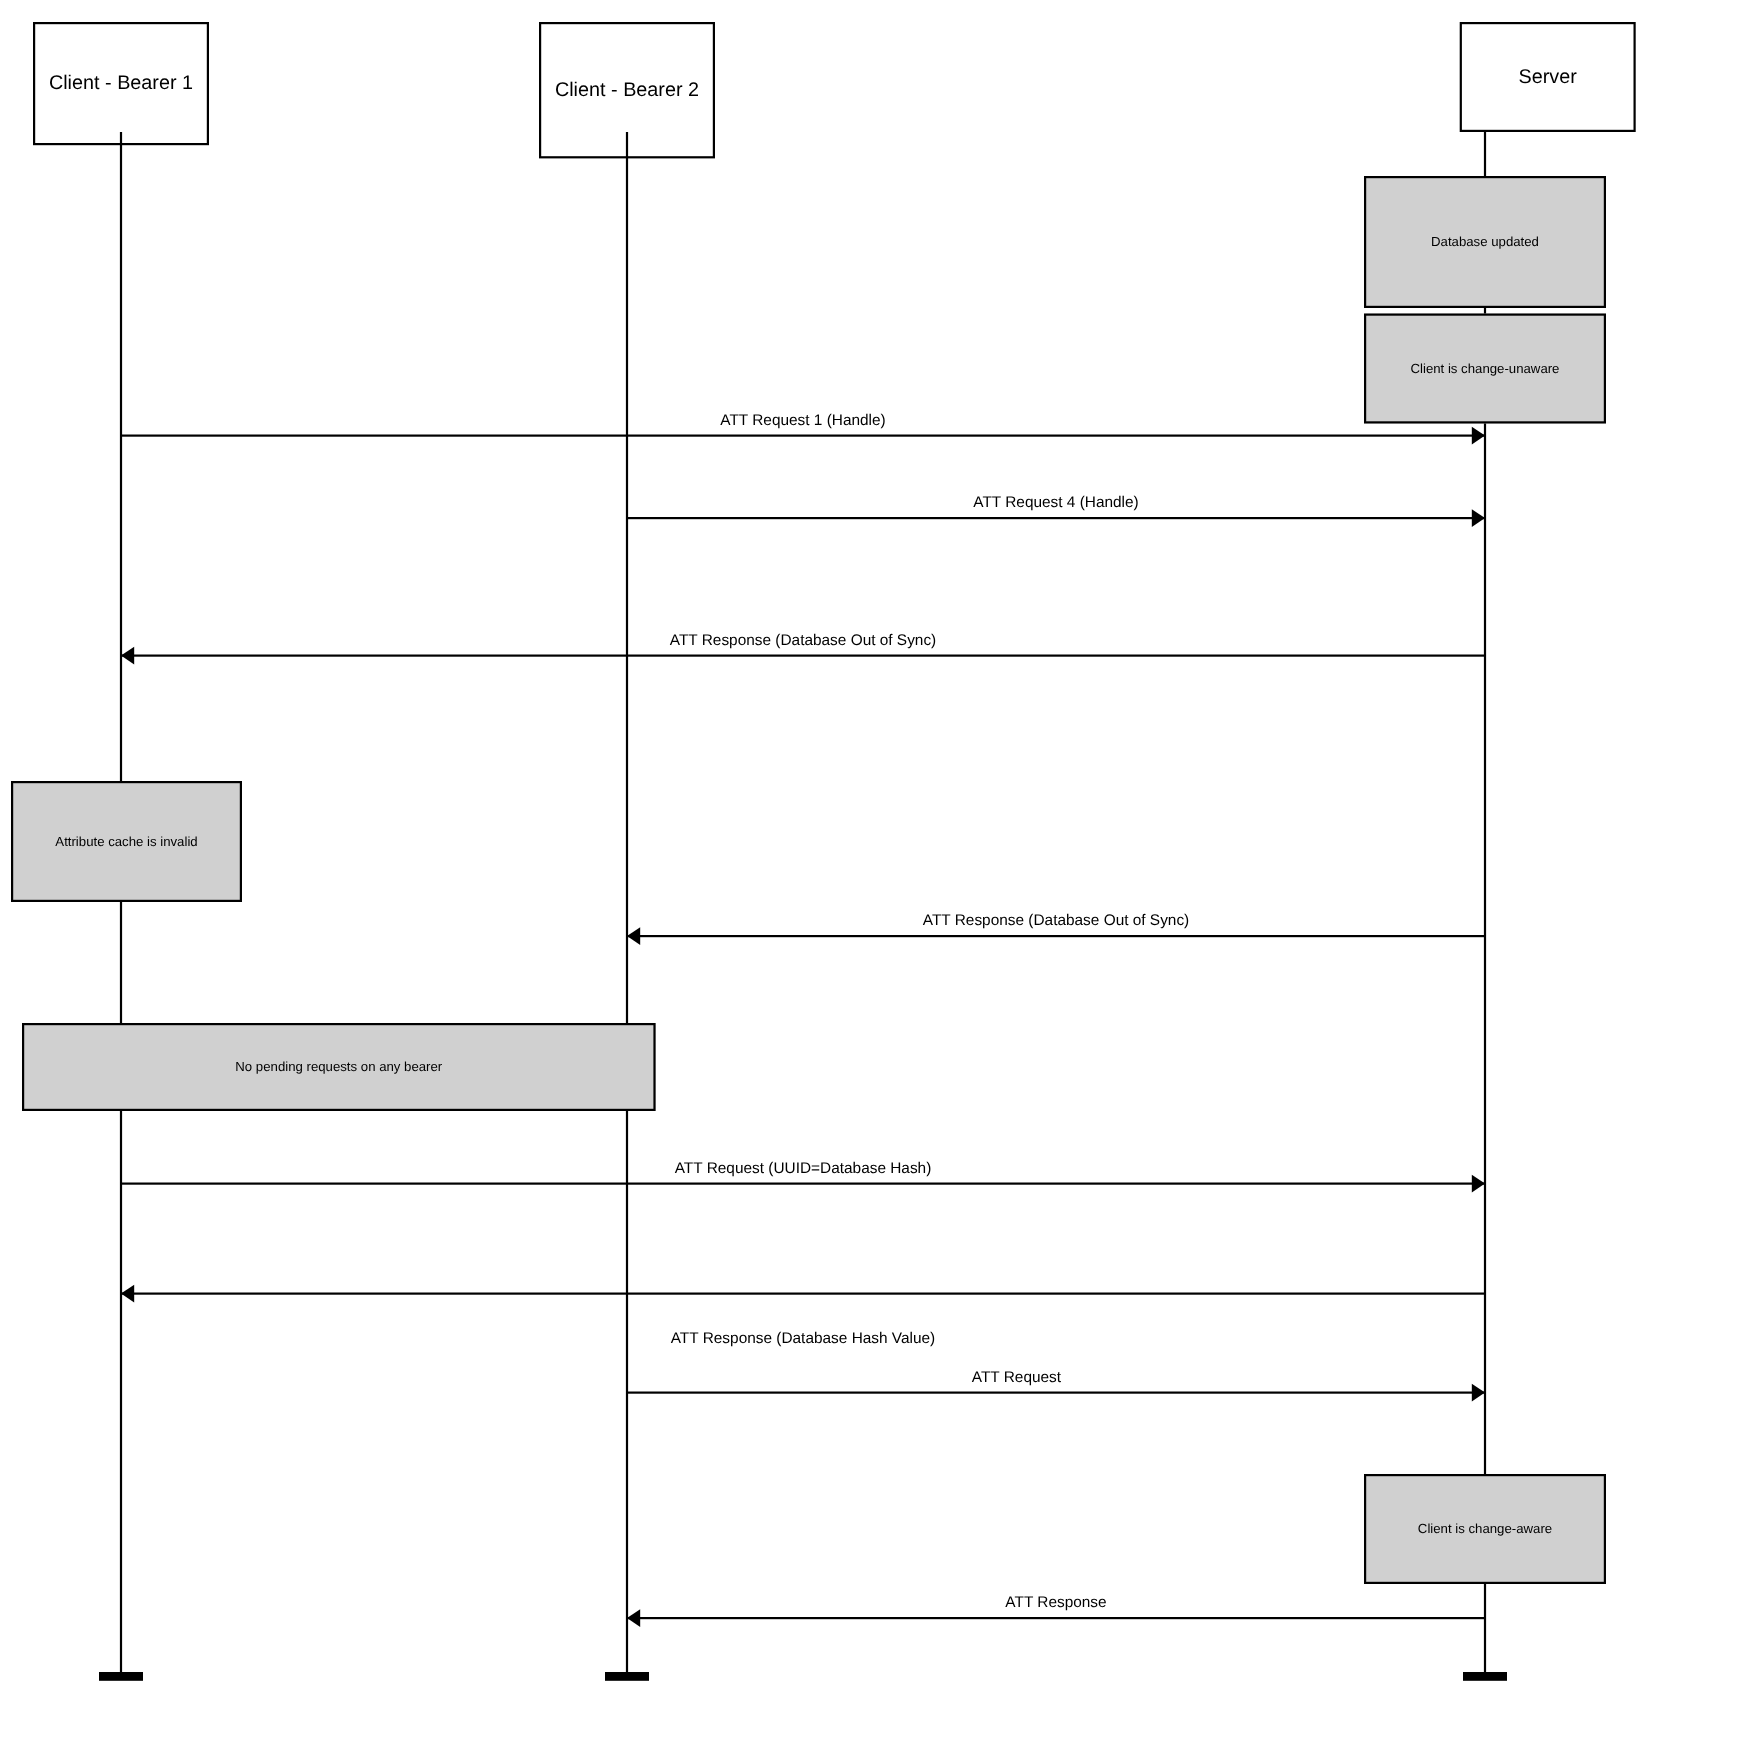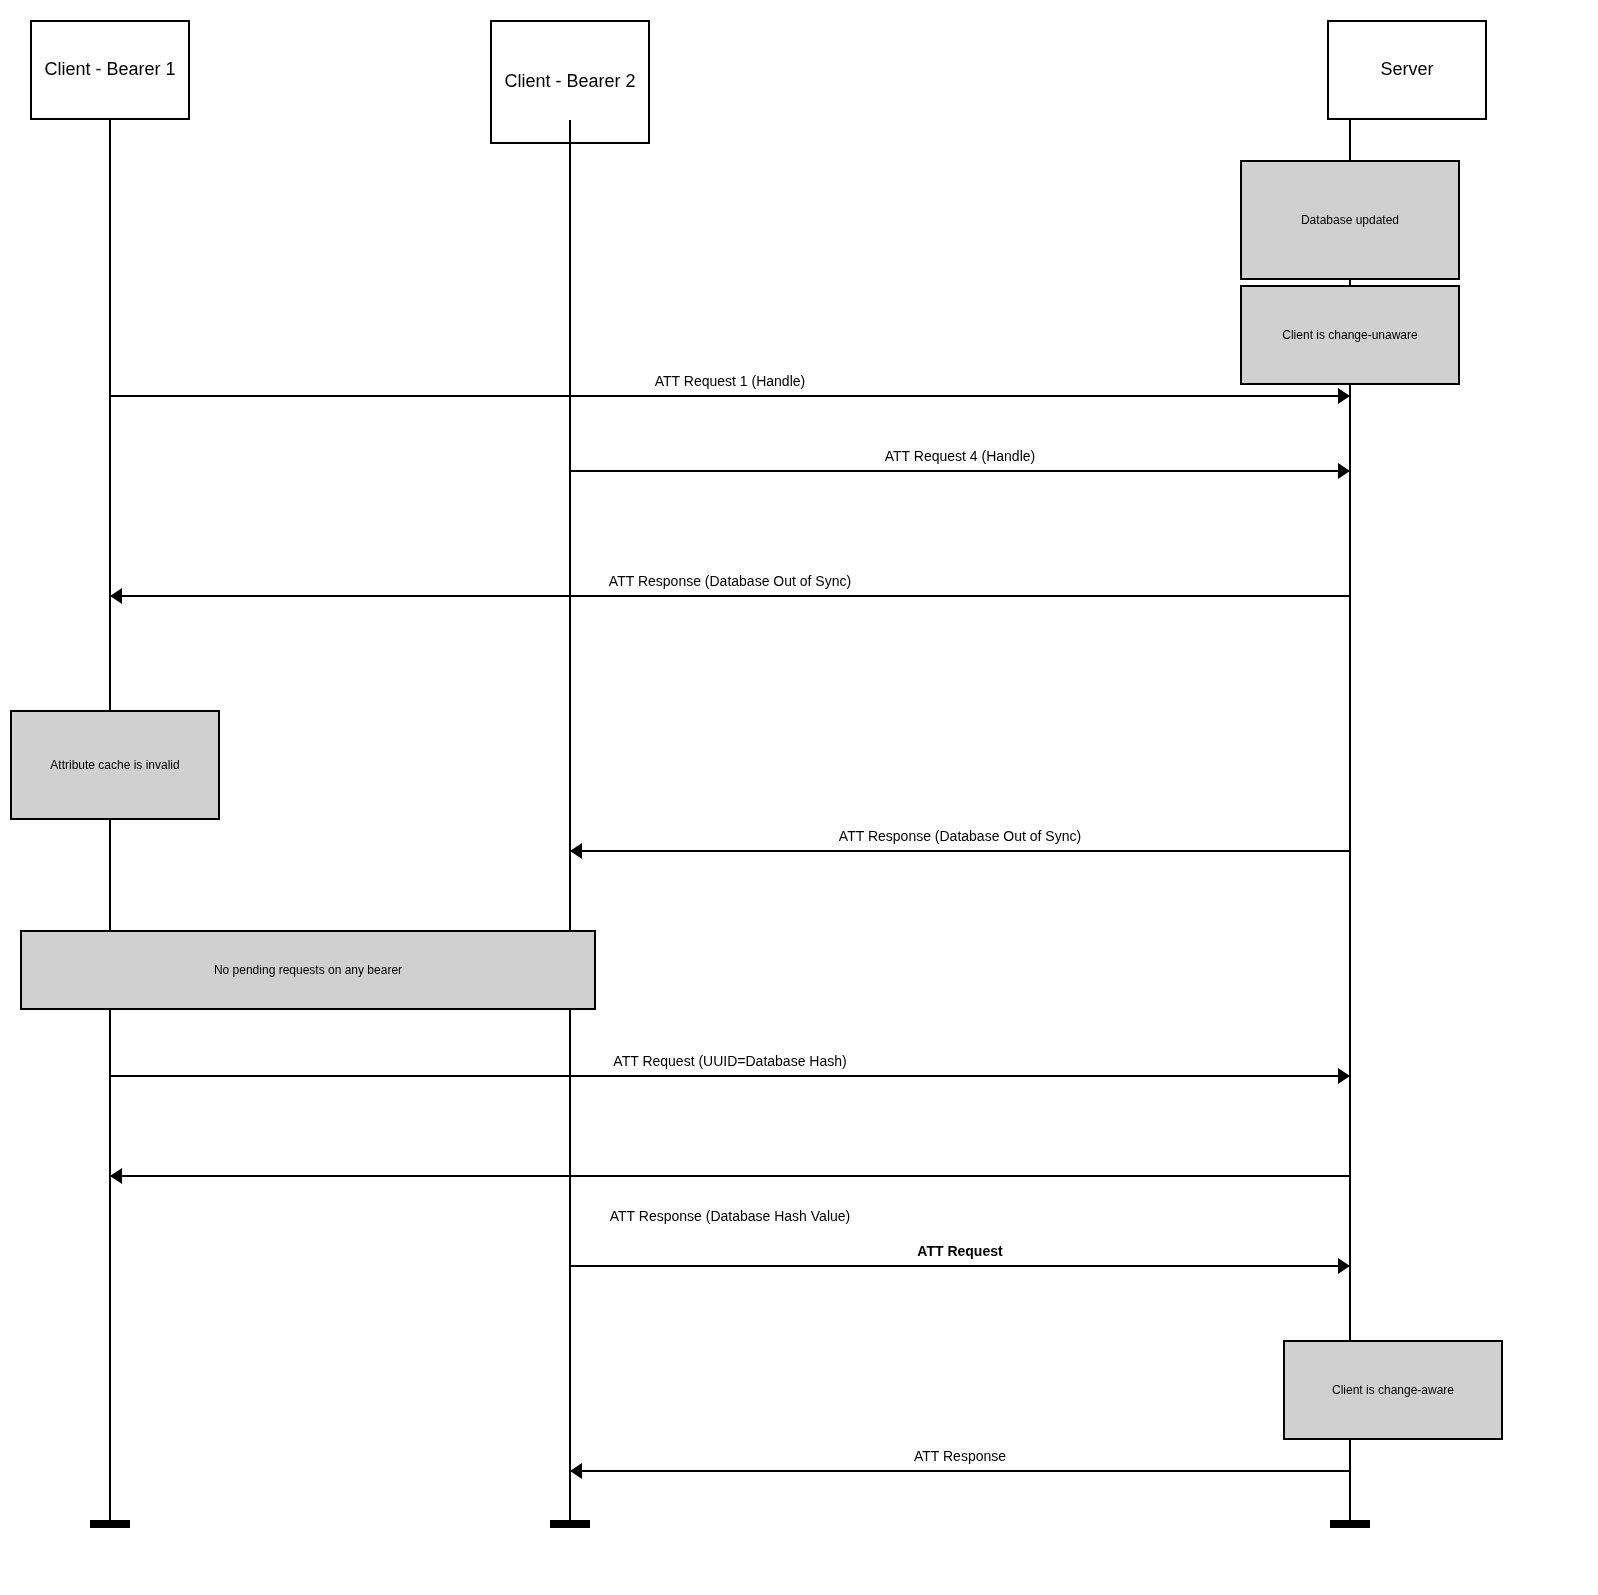--- a/index.html
+++ b/index.html
@@ -92,39 +92,39 @@
       align-items: center;
       justify-content: center;
       padding: 8px 12px;
     }
   </style>
 </head>
 <body>
 
 <div id="diagram">
 
-<div class="actor-box" style="left: 30px; top: 20px; width: 160px; height: 100px; line-height: 1.4;">Client -
+<div class="actor-box" style="left: 30px; top: 20px; width: 160px; height: 112px; line-height: 1.4;">Client -
 Bearer 1</div>
     <div class="actor-box" style="left: 490px; top: 20px; width: 160px; height: 124px; line-height: 1.4;">Client -
 Bearer 2</div>
     <div class="actor-box" style="left: 1327px; top: 20px; width: 160px; height: 100px; line-height: 1.4;">Server</div>
     <div class="lifeline" style="left: 109px; top: 120px; height: 1400px;"></div>
     <div class="lifeline-footer" style="left: 90px; top: 1520px;"></div>
     <div class="lifeline" style="left: 569px; top: 120px; height: 1400px;"></div>
     <div class="lifeline-footer" style="left: 550px; top: 1520px;"></div>
     <div class="lifeline" style="left: 1349px; top: 120px; height: 1400px;"></div>
     <div class="lifeline-footer" style="left: 1330px; top: 1520px;"></div>
     <div class="state-box" style="left: 1240px; top: 160px; width: 220px; height: 120px; line-height: 1.4;">Database
 updated</div>
     <div class="state-box" style="left: 1240px; top: 285px; width: 220px; height: 100px; line-height: 1.4;">Client is
 change-unaware</div>
     <div class="state-box" style="left: 10px; top: 710px; width: 210px; height: 110px; line-height: 1.4;">Attribute cache
 is invalid</div>
     <div class="state-box" style="left: 20px; top: 930px; width: 576px; height: 80px; line-height: 1.4;">No pending requests on any bearer</div>
-    <div class="state-box" style="left: 1240px; top: 1340px; width: 220px; height: 100px; line-height: 1.4; margin-left: 43px;">Client is
+    <div class="state-box" style="left: 1240px; top: 1340px; width: 220px; height: 100px; line-height: 1.4;">Client is
 change-aware</div>
     <div class="arrow-line" style="left: 110px; top: 395px; width: 1240px;"></div>
     <div class="arrowhead-right" style="left: 1338px; top: 388px;"></div>
     <div class="arrow-label" style="left: 730px; top: 373px; transform: translateX(-50%);">ATT Request 1 (Handle)</div>
     <div class="arrow-line" style="left: 570px; top: 470px; width: 780px;"></div>
     <div class="arrowhead-right" style="left: 1338px; top: 463px;"></div>
     <div class="arrow-label" style="left: 960px; top: 448px; transform: translateX(-50%);">ATT Request 4 (Handle)</div>
     <div class="arrow-line" style="left: 110px; top: 595px; width: 1240px;"></div>
     <div class="arrowhead-left" style="left: 110px; top: 588px;"></div>
     <div class="arrow-label" style="left: 730px; top: 573px; transform: translateX(-50%);">ATT Response (Database Out of Sync)</div>
@@ -132,17 +132,17 @@
     <div class="arrowhead-left" style="left: 570px; top: 843px;"></div>
     <div class="arrow-label" style="left: 960px; top: 828px; transform: translateX(-50%);">ATT Response (Database Out of Sync)</div>
     <div class="arrow-line" style="left: 110px; top: 1075px; width: 1240px;"></div>
     <div class="arrowhead-right" style="left: 1338px; top: 1068px;"></div>
     <div class="arrow-label" style="left: 730px; top: 1053px; transform: translateX(-50%);">ATT Request (UUID=Database Hash)</div>
     <div class="arrow-line" style="left: 110px; top: 1175px; width: 1240px;"></div>
     <div class="arrowhead-left" style="left: 110px; top: 1168px;"></div>
     <div class="arrow-label" style="left: 730px; top: 1208px; transform: translateX(-50%);">ATT Response (Database Hash Value)</div>
     <div class="arrow-line" style="left: 570px; top: 1265px; width: 780px;"></div>
     <div class="arrowhead-right" style="left: 1338px; top: 1258px;"></div>
-    <div class="arrow-label" style="left: 960px; top: 1243px; transform: translateX(-50%); font-weight: bold;">ATT Request</div>
+    <div class="arrow-label" style="left: 924px; top: 1243px; transform: translateX(-50%);">ATT Request</div>
     <div class="arrow-line" style="left: 570px; top: 1470px; width: 780px;"></div>
     <div class="arrowhead-left" style="left: 570px; top: 1463px;"></div>
     <div class="arrow-label" style="left: 960px; top: 1448px; transform: translateX(-50%);">ATT Response</div>
   </div>
 
 </body></html>

